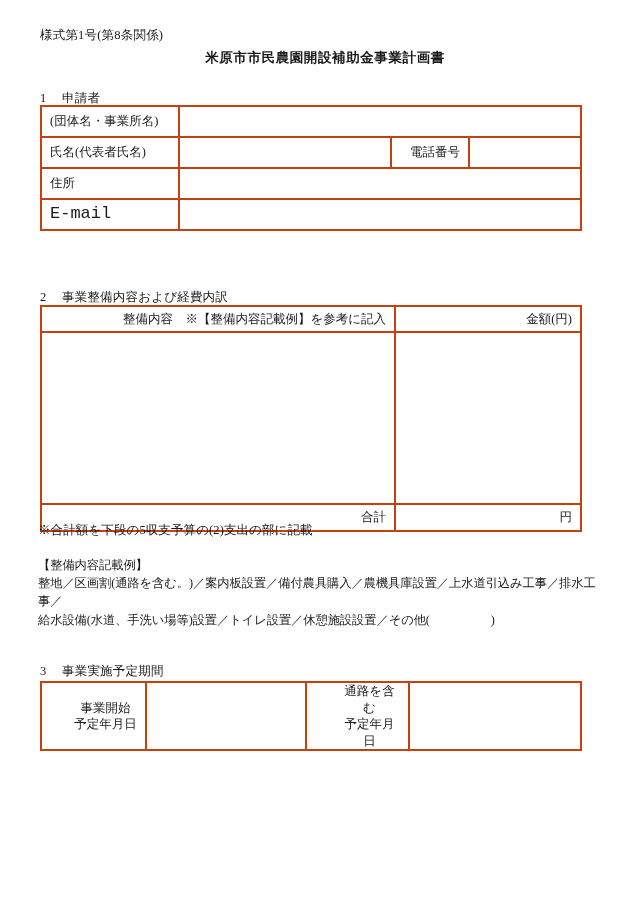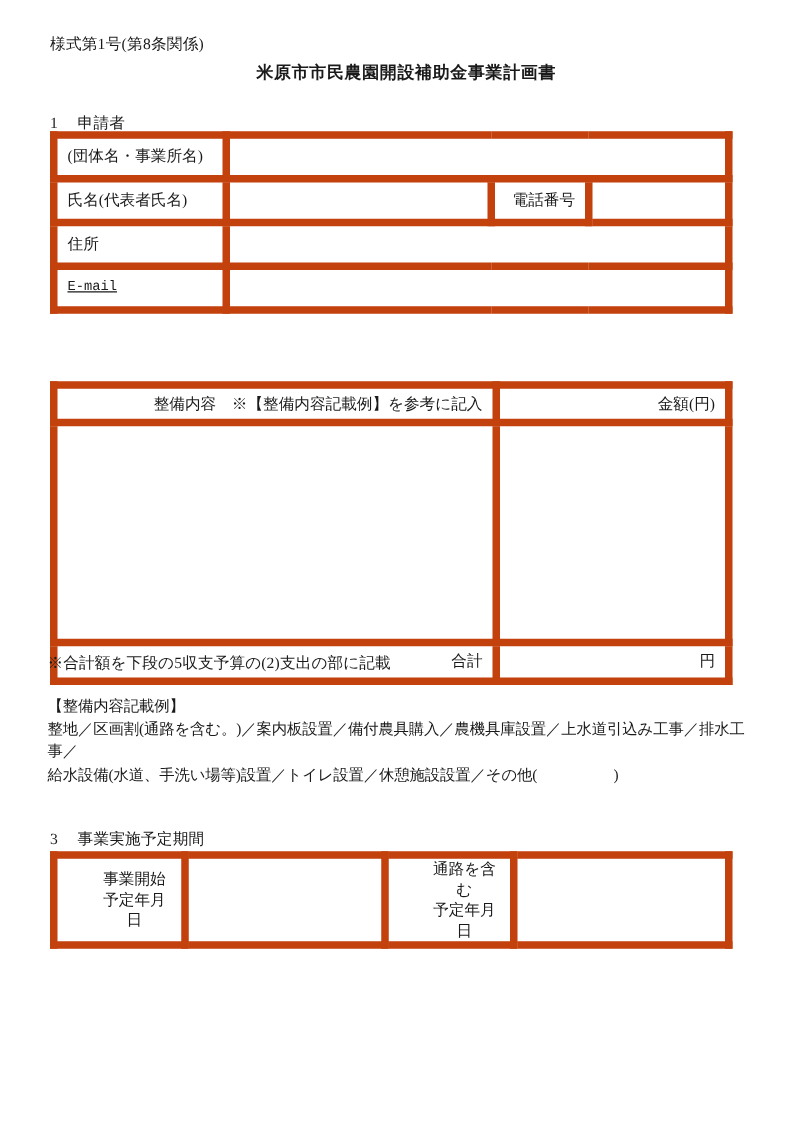--- a/index.html
+++ b/index.html
@@ -59,41 +59,40 @@
   }
 
   
   .tbl {
     position: absolute;
     border-collapse: collapse;
     table-layout: fixed;
     font-size: 12.5px;
   }
   .tbl td {
-    border: 6px solid #c2410c;
+    border: 2px solid #c2410c;
     padding: 0 8px;
     vertical-align: middle;
     line-height: 1.32;
   }
   .cell-label { text-align: left; }
   .cell-center { text-align: right; }
   .cell-right  { text-align: right; }
   .cell-blank  { }
 
   
   #table-applicant {
     left: 40px;
     top: 105px;
     width: 540px;
   }
   #table-applicant td { height: 29px; }
   .mono-label {
     font-family: "Liberation Mono", "DejaVu Sans Mono", monospace;
-    font-size: 11px;
-    text-decoration: underline;
+    font-size: 17px;
   }
 
   
   #table-works {
     left: 40px;
     top: 305px;
     width: 540px;
   }
   #table-works td { height: 24px; }
   #table-works .hdr { text-align: right; height: 24px; }
@@ -169,20 +168,23 @@
         <td class="cell-label">住所</td>
         <td class="cell-blank" colspan="3"></td>
       </tr>
       <tr>
         <td class="cell-label mono-label">E-mail</td>
         <td class="cell-blank" colspan="3"></td>
       </tr>
     </tbody>
   </table>
 
+  <div class="section-heading" style="left:40px; top:289px;">
+    <span class="num">2</span><span>事業整備内容および経費内訳</span>
+  </div>
 
   <table class="tbl" id="table-works">
     <colgroup>
       <col style="width:354px">
       <col style="width:186px">
     </colgroup>
     <tbody>
       <tr>
         <td class="hdr">整備内容　※【整備内容記載例】を参考に記入</td>
         <td class="hdr">金額(円)</td>

